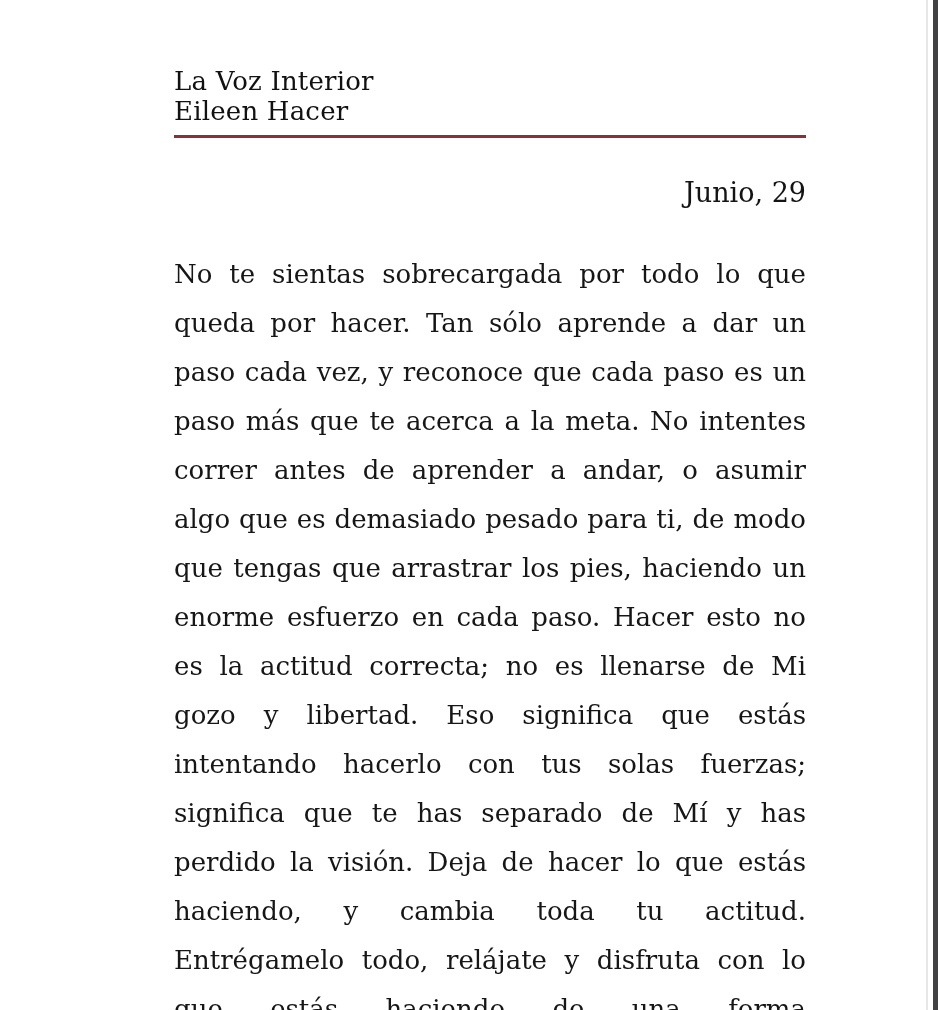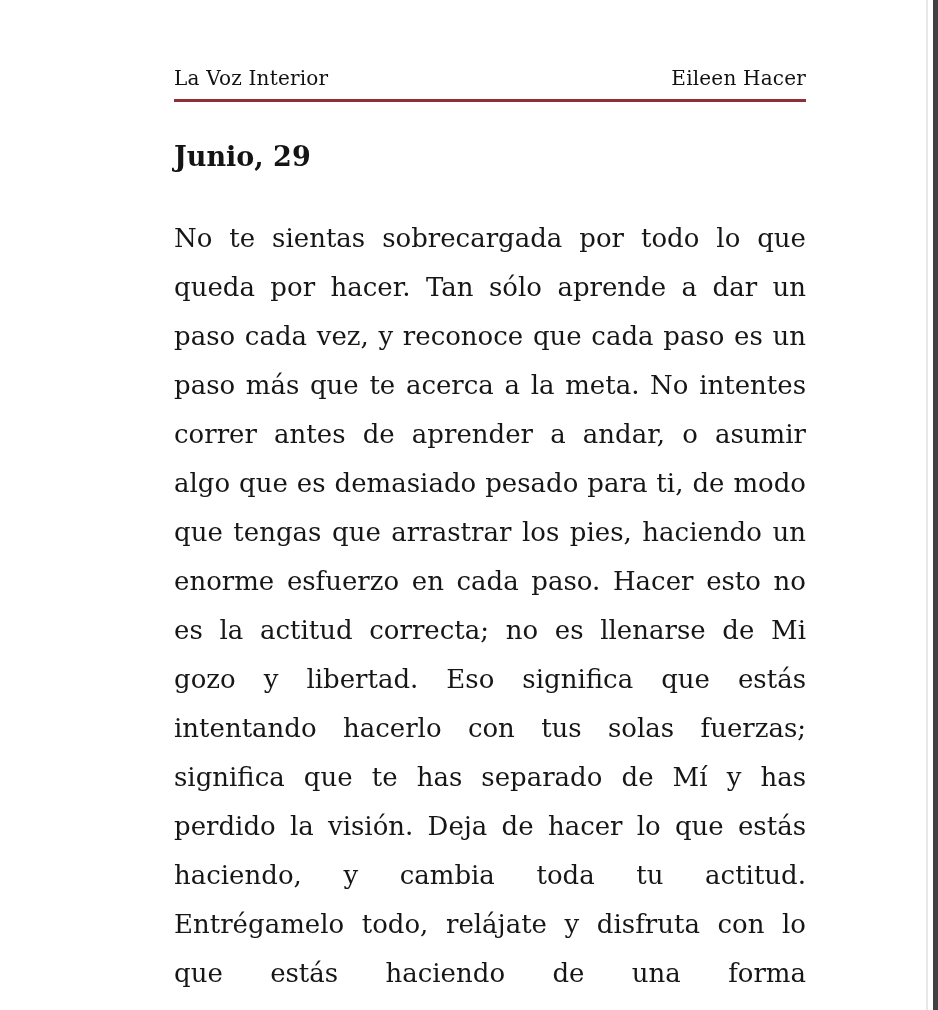--- a/index.html
+++ b/index.html
@@ -20,35 +20,37 @@
   .content {
     position: absolute;
     left: 174px;
     top: 66px;
     width: 632px;
   }
   .header-row {
     display: flex;
     justify-content: space-between;
     align-items: baseline;
-    font-size: 20px;
+    font-size: 26px;
     color: #111111;
     letter-spacing: 0.2px;
+    flex-direction: column;
   }
   .header-rule {
     border: none;
     border-top: 3px solid #8e2f36;
     margin: 9px 0 0 0;
     width: 632px;
   }
   .date-heading {
     font-size: 27px;
-    font-weight: bold;
+    font-weight: normal;
     color: #141414;
     margin: 39px 0 0 0;
+    text-align: right;
   }
   .entry-body {
     margin: 42px 0 0 0;
     font-size: 26px;
     line-height: 49px;
     color: #161616;
     text-align: justify;
     text-justify: inter-word;
   }
   .page-edge-line {

